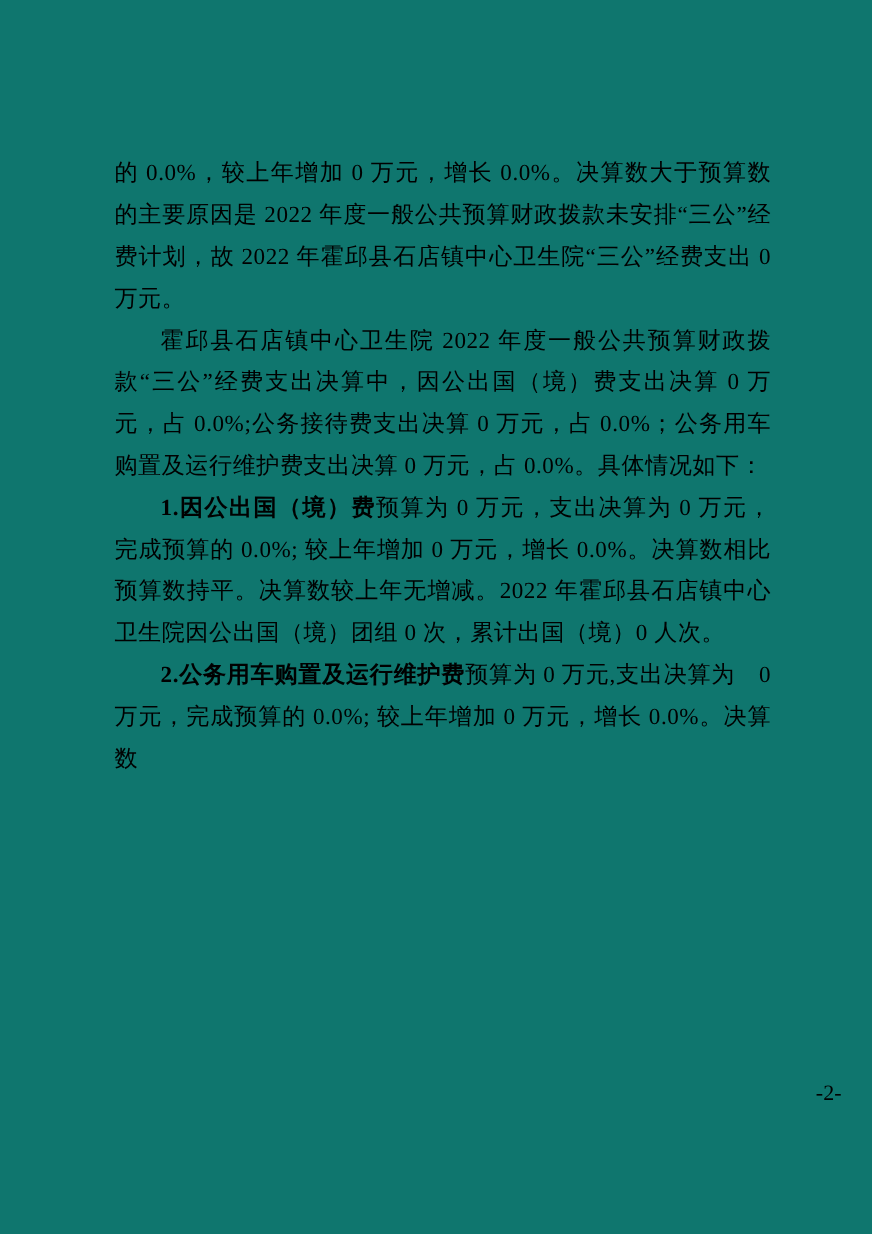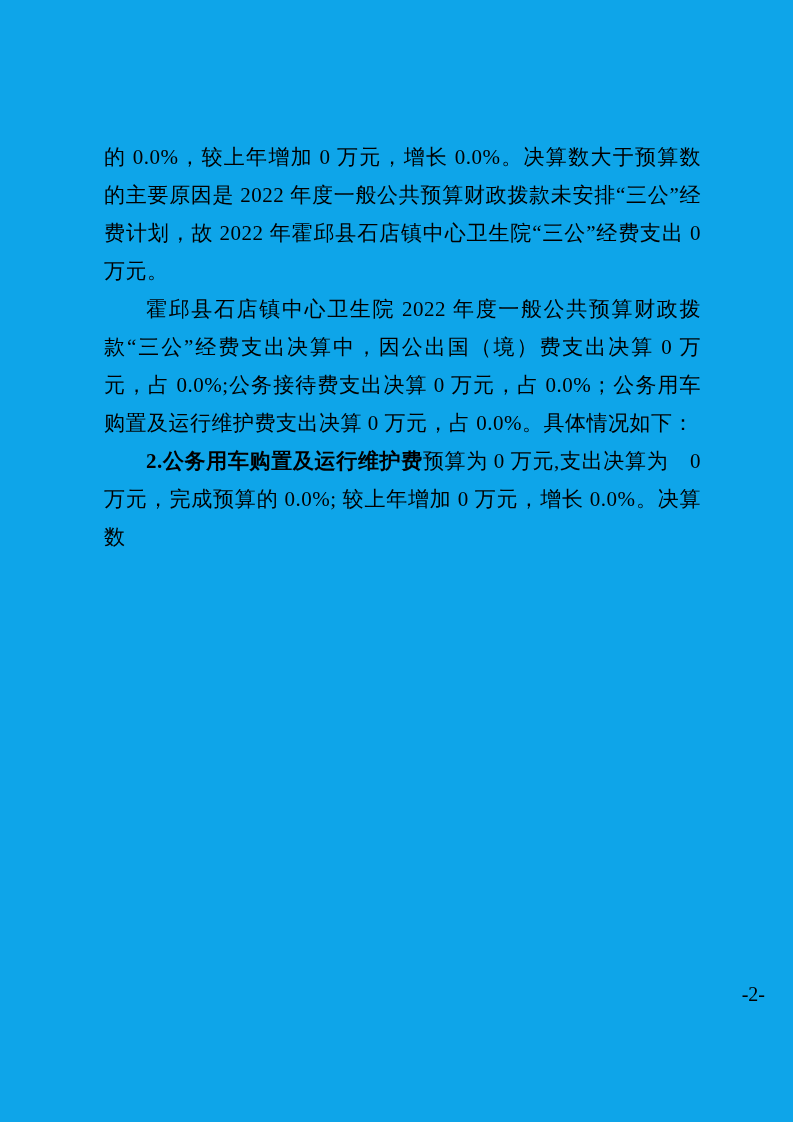--- a/index.html
+++ b/index.html
@@ -11,21 +11,21 @@
     width: 793px;
     height: 1122px;
     position: relative;
     font-family: "Liberation Serif", "DejaVu Serif", serif;
     color: #000000;
     overflow: hidden;
   }
   .page {
     position: absolute;
     inset: 0;
-    background: #0ea5e9;
+    background: #0f766e;
   }
   .content {
     position: absolute;
     left: 104px;
     top: 138px;
     width: 597px;
     font-size: 21px;
     line-height: 38px;
     text-align: justify;
     letter-spacing: 0.5px;
@@ -56,20 +56,23 @@
 
     <p class="para">
       <span>的 0.0%，较上年增加 0 万元，增长 0.0%。决算数大于预算数的主要原因是 2022 年度一般公共预算财政拨款未安排“三公”经费计划，故 2022 年霍邱县石店镇中心卫生院“三公”经费支出 0 万元。</span>
     </p>
 
 
     <p class="para indent">
       <span>霍邱县石店镇中心卫生院 2022 年度一般公共预算财政拨款“三公”经费支出决算中，因公出国（境）费支出决算 0 万元，占 0.0%;公务接待费支出决算 0 万元，占 0.0%；公务用车购置及运行维护费支出决算 0 万元，占 0.0%。具体情况如下：</span>
     </p>
 
+    <p class="para indent">
+      <span class="bold">1.因公出国（境）费</span><span>预算为 0 万元，支出决算为 0 万元，完成预算的 0.0%; 较上年增加 0 万元，增长 0.0%。决算数相比预算数持平。决算数较上年无增减。2022 年霍邱县石店镇中心卫生院因公出国（境）团组 0 次，累计出国（境）0 人次。</span>
+    </p>
 
 
     <p class="para indent">
       <span class="bold">2.公务用车购置及运行维护费</span><span>预算为 0 万元,支出决算为　0 万元，完成预算的 0.0%; 较上年增加 0 万元，增长 0.0%。决算数</span>
     </p>
 
   </div>
 
   <div class="footer">-2-</div>
 </div>

